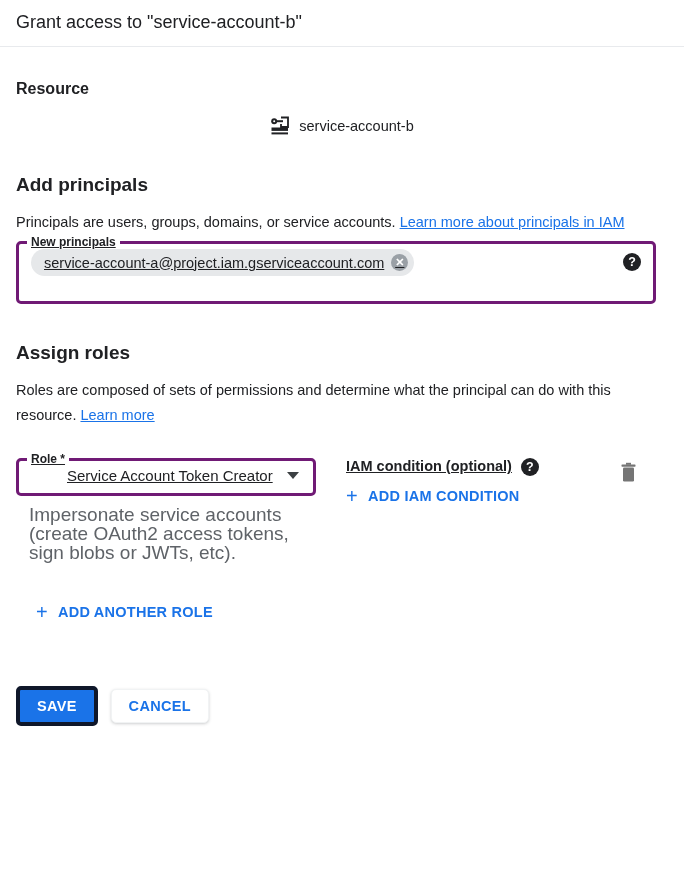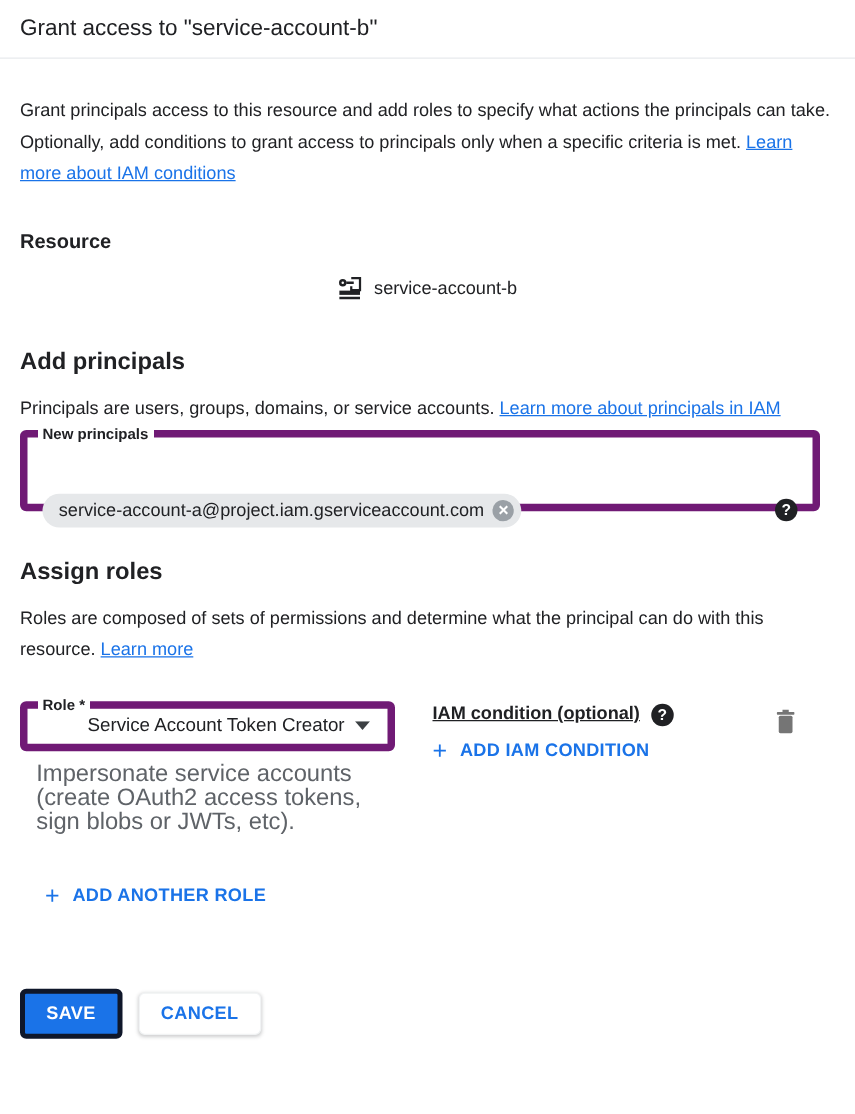--- a/index.html
+++ b/index.html
@@ -50,42 +50,42 @@
   .sa-icon { display: inline-flex; }
 
   .section-heading {
     margin: 38px 0 0;
     font-size: 19px;
     font-weight: 700;
   }
   .section-desc { margin-top: 14px; max-width: 648px; }
 
   fieldset.outlined-field {
-    border: 6px solid #701a75;
+    border: 3px solid #701a75;
     border-radius: 5px;
     margin: 0;
     padding: 0 12px;
+    text-decoration: underline;
   }
   fieldset.outlined-field legend {
     font-size: 12px;
     font-weight: 600;
     color: #202124;
     padding: 0 4px;
     margin-left: -4px;
   }
   .principals-field {
     margin-top: 15px;
     width: 640px;
     height: 69px;
   }
   .principals-inner {
     display: flex;
     align-items: flex-start;
     justify-content: space-between;
-    margin-top: 41px;
   }
   .chip {
     display: inline-flex;
     align-items: center;
     gap: 7px;
     background: #e6e8ea;
     border-radius: 14px;
     height: 27px;
     padding: 0 6px 0 13px;
     font-size: 14.5px;
@@ -216,21 +216,20 @@
     box-shadow: 0 1px 3px rgba(60,64,67,0.25);
   }
 </style>
 </head>
 <body>
 
 <div class="dialog-header">Grant access to "service-account-b"</div>
 
 <div class="content">
 
-  <p class="intro"><span>Grant principals access to this resource and add roles to specify what actions the principals can take. Optionally, add conditions to grant access to principals only when a specific criteria is met. </span><a class="inline-link">Learn more about IAM conditions</a></p>
 
   <h3 class="resource-heading">Resource</h3>
   <div class="resource-row">
     <span class="sa-icon">
       <svg width="20" height="20" viewBox="0 0 20 20">
         <circle cx="4.2" cy="5.2" r="3" fill="#202124"></circle>
         <circle cx="4.2" cy="5.2" r="1" fill="#ffffff"></circle>
         <rect x="7" y="4.2" width="6" height="2" fill="#202124"></rect>
         <path d="M11 1.5 h7 v9.5 h-7 v-3" fill="none" stroke="#202124" stroke-width="1.8"></path>
         <rect x="1.5" y="11.5" width="16.5" height="3.4" fill="#202124"></rect>

